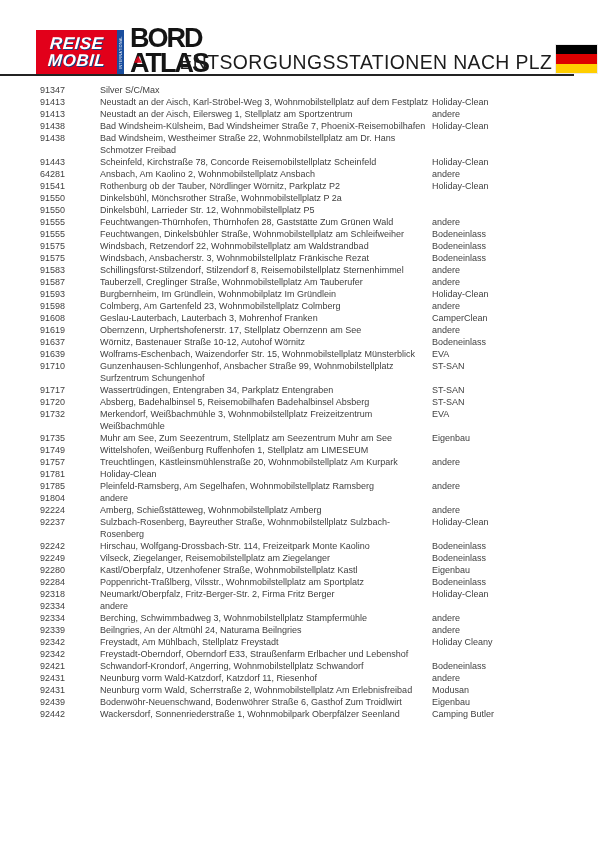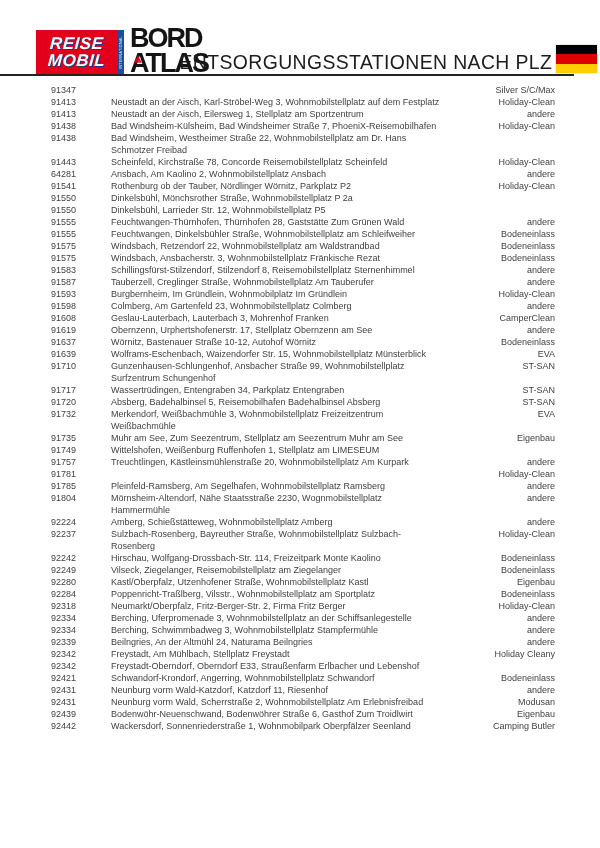--- a/index.html
+++ b/index.html
@@ -104,32 +104,32 @@
     width:600px;
   }
   .row{
     display:flex;
     align-items:flex-start;
     font-size:9px;
     line-height:12px;
     color:#3f3f3f;
   }
   .plz{
-    margin-left:51px;
+    margin-left:40px;
     width:60px;
     flex:none;
   }
   .desc{
     width:332px;
     flex:none;
   }
   .type{
     flex:1;
-    text-align:right;
-    margin-right:45px;
+    text-align:left;
+    margin-right:64px;
     white-space:nowrap;
   }
 </style>
 </head>
 <body>
 
 <div class="page">
 
   <header>
     <div class="rm-logo">
@@ -339,21 +339,20 @@
     </div>
 
     <div class="row">
       <div class="plz">91785</div>
       <div class="desc">Pleinfeld-Ramsberg, Am Segelhafen, Wohnmobilstellplatz Ramsberg</div>
       <div class="type">andere</div>
     </div>
 
     <div class="row">
       <div class="plz">91804</div>
-      <div class="desc">Mörnsheim-Altendorf, Nähe Staatsstraße 2230, Wognmobilstellplatz Hammermühle</div>
       <div class="type">andere</div>
     </div>
 
     <div class="row">
       <div class="plz">92224</div>
       <div class="desc">Amberg, Schießstätteweg, Wohnmobilstellplatz Amberg</div>
       <div class="type">andere</div>
     </div>
 
     <div class="row">
@@ -387,21 +386,20 @@
     </div>
 
     <div class="row">
       <div class="plz">92318</div>
       <div class="desc">Neumarkt/Oberpfalz, Fritz-Berger-Str. 2, Firma Fritz Berger</div>
       <div class="type">Holiday-Clean</div>
     </div>
 
     <div class="row">
       <div class="plz">92334</div>
-      <div class="desc">Berching, Uferpromenade 3, Wohnmobilstellplatz an der Schiffsanlegestelle</div>
       <div class="type">andere</div>
     </div>
 
     <div class="row">
       <div class="plz">92334</div>
       <div class="desc">Berching, Schwimmbadweg 3, Wohnmobilstellplatz Stampfermühle</div>
       <div class="type">andere</div>
     </div>
 
     <div class="row">

